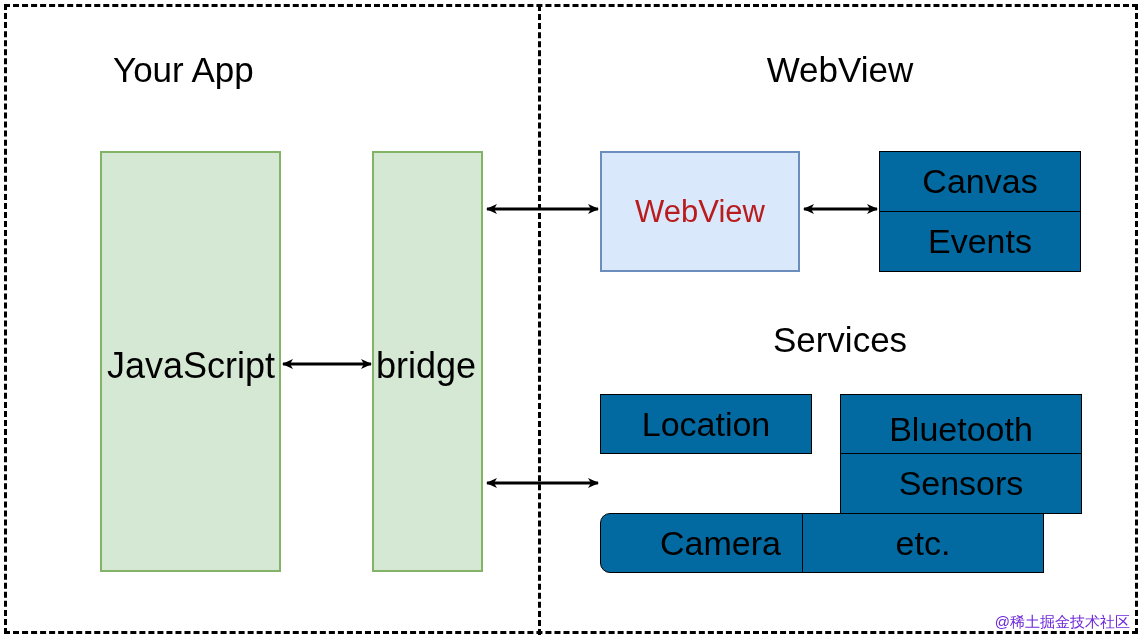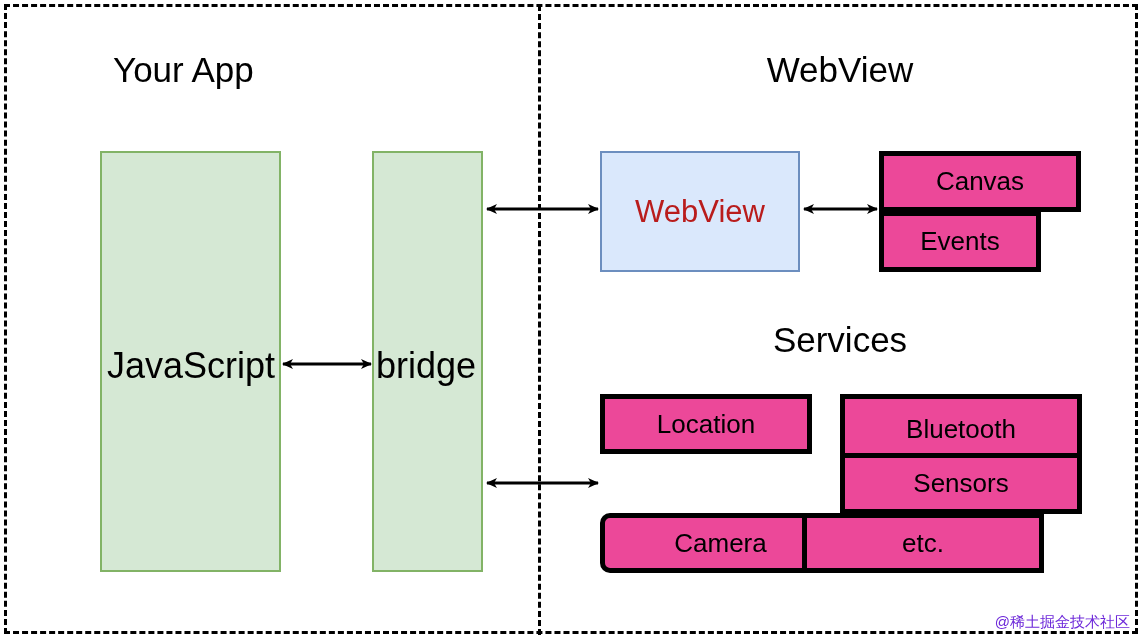--- a/index.html
+++ b/index.html
@@ -68,27 +68,27 @@
 
   
   .blue-box {
     position: absolute;
     background: #dae8fc;
     border: 2px solid #6c8ebf;
     box-sizing: border-box;
   }
   .blue-cell {
     position: absolute;
-    background: #ec4899;
-    border: 5px solid #000000;
+    background: #0369a1;
+    border: 1px solid #000000;
     box-sizing: border-box;
     display: flex;
     align-items: center;
     justify-content: center;
-    font-size: 26px;
+    font-size: 34px;
     color: #000000;
     white-space: nowrap;
   }
   .box-label {
     position: absolute;
     display: flex;
     align-items: center;
     justify-content: center;
     font-size: 31px;
     color: #b91c1c;
@@ -128,21 +128,21 @@
   <div class="green-box" style="left:100px; top:151px; width:181px; height:421px;"></div>
   <div class="green-label" style="left:107px; top:348px;">JavaScript</div>
 
   <div class="green-box" style="left:372px; top:151px; width:111px; height:421px;"></div>
   <div class="green-label" style="left:376px; top:348px;">bridge</div>
 
   <div class="blue-box" style="left:600px; top:151px; width:200px; height:121px;"></div>
   <div class="box-label" style="left:600px; top:151px; width:200px; height:121px;">WebView</div>
 
   <div class="blue-cell" style="left:879px; top:151px; width:202px; height:61px;">Canvas</div>
-  <div class="blue-cell" style="left:879px; top:211px; width:162px; height:61px;">Events</div>
+  <div class="blue-cell" style="left:879px; top:211px; width:202px; height:61px;">Events</div>
 
   <div class="blue-cell" style="left:600px; top:394px; width:212px; height:60px;">Location</div>
   <div class="blue-cell" style="left:840px; top:394px; width:242px; height:70px;">Bluetooth</div>
 
   <div class="blue-cell" style="left:840px; top:453px; width:242px; height:61px;">Sensors</div>
 
   <div class="blue-cell" style="left:600px; top:513px; width:241px; height:60px;border-radius:10px;">Camera</div>
   <div class="blue-cell" style="left:802px; top:513px; width:242px; height:60px;">etc.</div>
 
   <svg class="arrow-svg" style="left:0; top:0;" width="1146" height="642">

